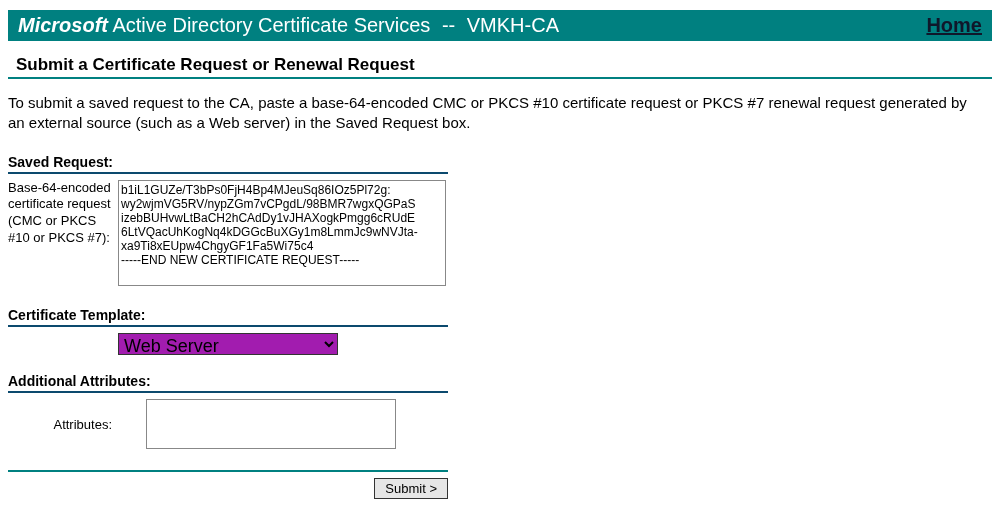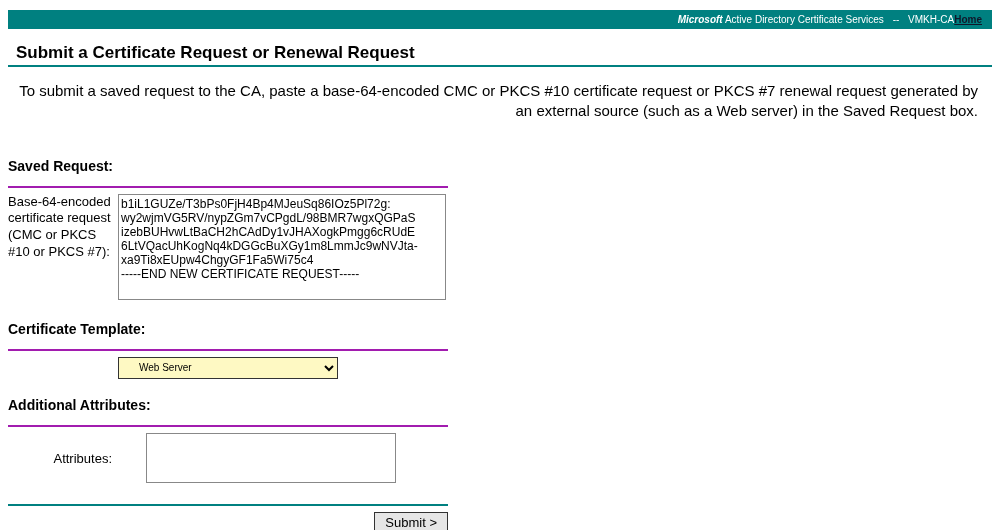--- a/index.html
+++ b/index.html
@@ -14,23 +14,23 @@
       width: 1000px;
       height: 530px;
       overflow: hidden;
       background: #fff;
     }
     .header-bar {
       background: #008080;
       color: #fff;
       padding: 4px 10px;
       display: flex;
-      justify-content: flex-end;
+      justify-content: space-between;
       align-items: center;
-      font-size: 10px;
+      font-size: 20px;
       margin: 10px 8px 0 8px;
     }
     .header-left .brand {
       font-style: italic;
       font-weight: bold;
     }
     .header-left .product {
       font-weight: normal;
     }
     .header-left .sep {
@@ -50,34 +50,33 @@
       font-weight: bold;
       margin: 14px 0 2px 8px;
     }
     .title-underline {
       border-bottom: 2px solid #008080;
       margin-bottom: 14px;
     }
     .instructions {
       font-size: 15px;
       line-height: 1.35;
-      margin-bottom: 36px;
+      margin-bottom: 20px;
       max-width: 970px;
-      text-align: right;
     }
 
     .section {
       margin-bottom: 18px;
       width: 440px;
     }
     .section-heading {
       font-weight: bold;
       font-size: 14px;
-      padding-bottom: 12px;
-      border-bottom: 2px solid #a21caf;
+      padding-bottom: 2px;
+      border-bottom: 2px solid #0c4a6e;
       margin-bottom: 6px;
     }
     .section-row {
       display: flex;
       align-items: flex-start;
     }
     .row-label {
       width: 110px;
       text-align: left;
       font-size: 13px;
@@ -110,23 +109,23 @@
       resize: none;
       overflow: scroll;
       background: #fff;
       font-family: "Courier New", monospace;
       font-size: 12px;
     }
     select {
       width: 220px;
       height: 22px;
       border: 1px solid #333;
-      background: #fef9c3;
-      font-size: 10px;
-      padding: 1px 16px;
+      background: #a21caf;
+      font-size: 18px;
+      padding: 1px 1px;
     }
 
     .submit-row {
       width: 440px;
       border-top: 2px solid #008080;
       padding-top: 6px;
       display: flex;
       justify-content: flex-end;
     }
     button.submit {

